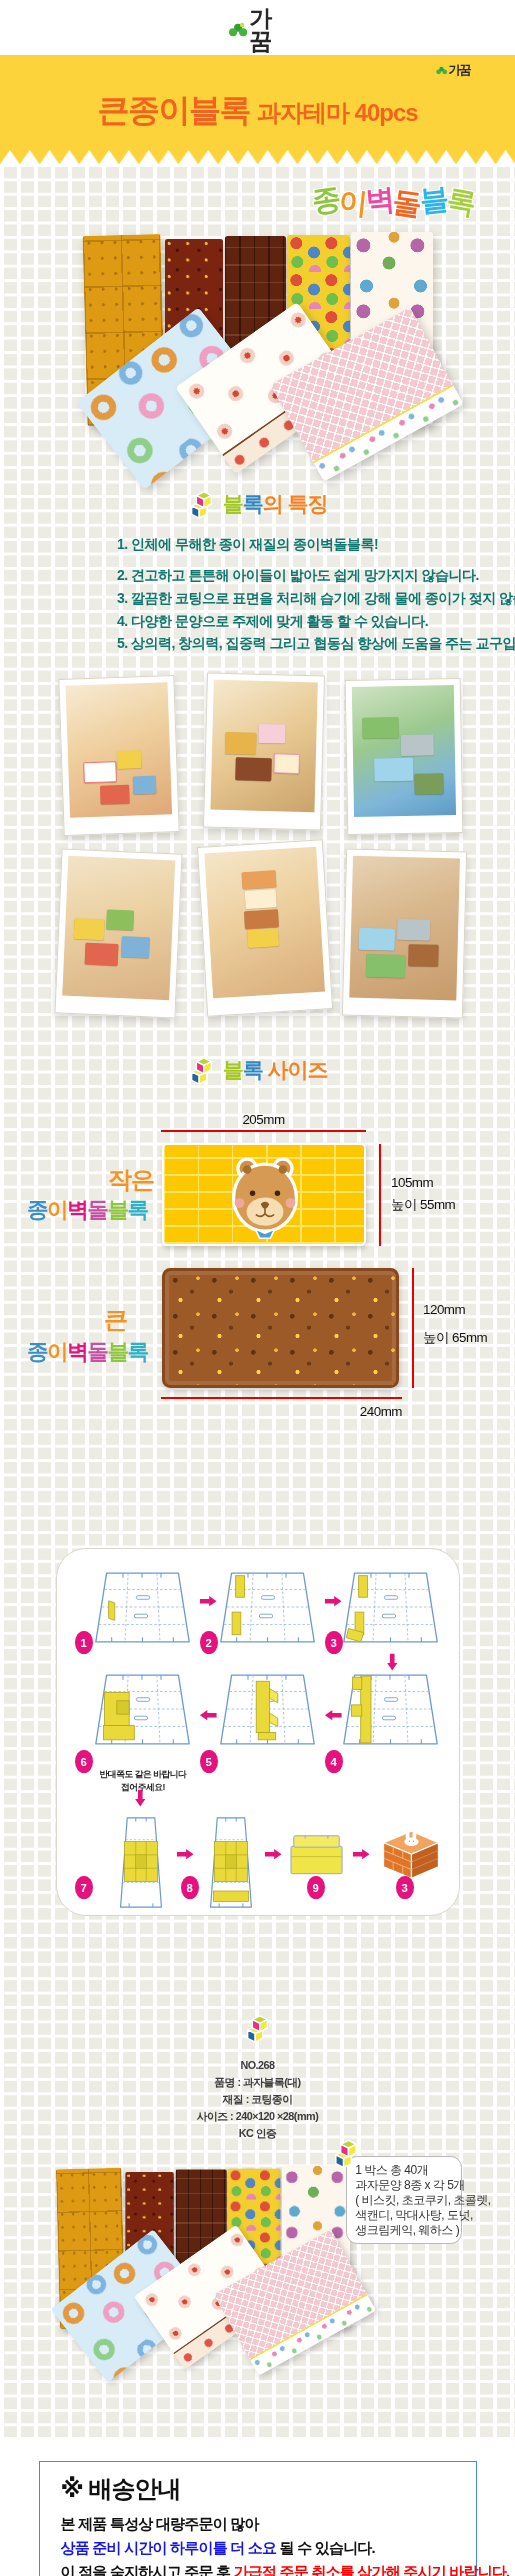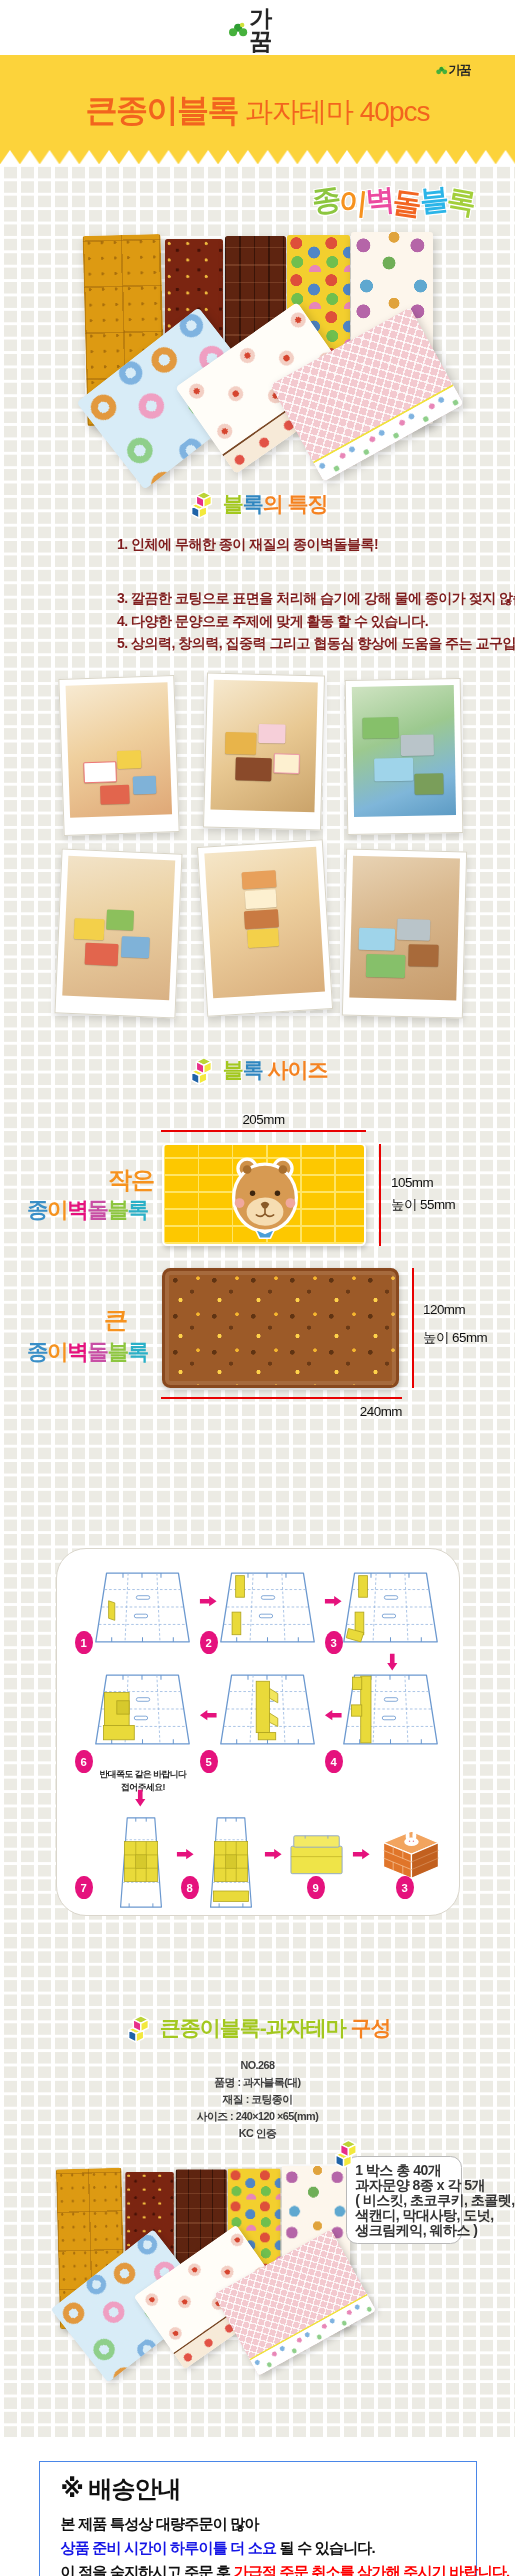--- a/index.html
+++ b/index.html
@@ -10,21 +10,21 @@
   .nw{white-space:nowrap}
 
   
   .logo{display:flex;flex-direction:row;align-items:center;line-height:1}
   .logo .brand-txt{font-weight:800;color:#262626;letter-spacing:-1.5px}
 
   
   #banner{left:0;top:55px;width:515px;height:109px;background:#fcd33b}
   #banner .title{position:absolute;left:0;top:34px;width:100%;text-align:center;color:#f2641e;white-space:nowrap}
   .title-main{font-size:32px;font-weight:800;letter-spacing:-1.5px}
-  .title-sub{font-size:28px;font-weight:400;letter-spacing:-1px;margin-left:7px}
+  .title-sub{font-size:24px;font-weight:700;letter-spacing:-1px;margin-left:7px}
   #banner .zigzag{position:absolute;left:0;bottom:0;width:515px;height:14.4px;display:block}
 
   
   .grid-bg{left:0;top:164px;width:515px;height:2273px;background-color:#ecebe4;
     background-image:linear-gradient(90deg,#ffffff 0 3.6px,transparent 3.6px),
                      linear-gradient(180deg,#ffffff 0 3.1px,transparent 3.1px);
     background-size:17px 14.4px}
 
   
   .hero-logo{left:312px;top:181px;width:170px;text-align:left}
@@ -89,21 +89,21 @@
       radial-gradient(circle at 29px 7.2px,#e886b7 2.6px,transparent 3.1px);
     background-size:34px 23px}
   .boxset2{transform:scale(.84);transform-origin:0 0}
 
   
   .sec-head{display:flex;align-items:center;justify-content:center;gap:6.2px;width:515px}
   .sec-head .ht{font-size:21px;font-weight:800;letter-spacing:-1px;white-space:nowrap}
   .cg{color:#a3c81f}.cb{color:#2f86c0}.co{color:#f58220}
 
   
-  .feat-item{left:117px;font-size:14px;font-weight:600;color:#7f1d1d;letter-spacing:-0.5px}
+  .feat-item{left:117px;font-size:14px;font-weight:600;color:#0f766e;letter-spacing:-0.5px}
 
   
   .photo{position:absolute;background:#fff;border:0.5px solid #d8d4c6;box-shadow:0 3.6px 7.2px rgba(0,0,0,.14);padding:6.2px 6.2px 17.5px}
   .ph{position:relative;width:100%;height:100%;overflow:hidden}
   .pb{position:absolute;border-radius:1.5px;box-shadow:0 0.5px 1px rgba(0,0,0,.25)}
 
   
   .dline{background:#e80000}
   .mm{font-size:13.4px;color:#111;letter-spacing:-0.5px}
   .size-label-top{font-size:24px;font-weight:800;color:#f6921e;letter-spacing:-1px}
@@ -127,21 +127,21 @@
   .stepnum{position:absolute;width:17.5px;height:23px;border-radius:50%;background:#e5127d;color:#fff;
     font-weight:800;font-size:11.3px;display:flex;align-items:center;justify-content:center}
   .fold-note{position:absolute;width:124px;text-align:center;font-size:8.8px;font-weight:800;color:#222;line-height:1.45;letter-spacing:-0.5px}
   .arrow-left{transform:scaleX(-1)}
   .arrow-down{transform:rotate(90deg)}
 
   
   .comp-line{width:515px;text-align:center;font-size:10.8px;font-weight:600;color:#3c3c3c;letter-spacing:-0.5px}
   .bubble{left:346px;top:2156px;width:116px;height:88px;background:#fff;border:1.5px solid #b9b9b9;border-radius:11.3px;
     padding:6.2px 0 0 8.2px;z-index:5}
-  .bubble div{font-size:14px;font-weight:700;color:#333;line-height:15px;letter-spacing:-0.5px;white-space:nowrap}
+  .bubble div{font-size:12px;font-weight:400;color:#333;line-height:15px;letter-spacing:-0.5px;white-space:nowrap}
 
   
   .ship-box{left:39px;top:2461px;width:438px;height:126px;background:#fff;border:1.5px solid #4a86e8}
   .ship-title{position:absolute;left:20.6px;top:11.3px;font-size:24px;font-weight:800;color:#111;letter-spacing:-1px}
   .ship-line{position:absolute;left:20.6px;font-size:15px;font-weight:700;color:#111;letter-spacing:-0.8px;white-space:nowrap}
   .t-blue{color:#1515e6}.t-red{color:#ff0000}
 </style>
 </head>
 <body>
 
@@ -308,20 +308,21 @@
   </div>
 
   <div class="abs sec-head" style="left:0;top:488px">
     <svg width="29" height="32" viewBox="0 0 62 66">
         <use href="#cubeicon"></use>
       </svg>
     <div class="ht"><span class="cg">블</span><span class="cb">록</span><span class="co">의</span><span class="co"> 특징</span></div>
   </div>
 
   <div class="abs feat-item nw" style="top:536px">1. 인체에 무해한 종이 재질의 종이벽돌블록!</div>
+  <div class="abs feat-item nw" style="top:567px">2. 견고하고 튼튼해 아이들이 밟아도 쉽게 망가지지 않습니다.</div>
   <div class="abs feat-item nw" style="top:590px">3. 깔끔한 코팅으로 표면을 처리해 습기에 강해 물에 종이가 젖지 않습니다.</div>
   <div class="abs feat-item nw" style="top:613px">4. 다양한 문양으로 주제에 맞게 활동 할 수 있습니다.</div>
   <div class="abs feat-item nw" style="top:635px">5. 상의력, 창의력, 집중력 그리고 협동심 향상에 도움을 주는 교구입니다.</div>
 
   <div class="photo" style="left:61px;top:677px;width:116px;height:157px;transform:rotate(-2deg)">
     <div class="ph" style="background:linear-gradient(160deg,#f7ead2,#efcf9d 45%,#dfa877)">
       <span class="pb" style="left:14.4px;top:77px;width:33px;height:20.6px;background:#fff;border:1px solid #e77"></span>
       <span class="pb" style="left:49px;top:67px;width:24px;height:17.5px;background:#f3d04a"></span>
       <span class="pb" style="left:31px;top:101px;width:29px;height:18.5px;background:#e2654d"></span>
       <span class="pb" style="left:64px;top:93px;width:23px;height:17.5px;background:#7fb2d8"></span>
@@ -483,27 +484,26 @@
     </svg>
   <div class="stepnum" style="left:75px;top:1876px">7</div>
   <div class="stepnum" style="left:181px;top:1876px">8</div>
   <div class="stepnum" style="left:307px;top:1876px">9</div>
   <div class="stepnum" style="left:396px;top:1876px">3</div>
 
   <div class="abs sec-head" style="left:0;top:2012px">
     <svg width="29" height="32" viewBox="0 0 62 66">
         <use href="#cubeicon"></use>
       </svg>
-    <div class="ht"><span class="cg">큰종이블록-과자테마</span><span class="co"> 구성</span></div>
   </div>
 
   <div class="abs comp-line" style="top:2059px">NO.268</div>
   <div class="abs comp-line" style="top:2093px">재질 : 코팅종이</div>
   <div class="abs comp-line" style="top:2076px">품명 : 과자블록(대)</div>
-  <div class="abs comp-line" style="top:2110px">사이즈 : 240×120 ×65(mm)</div>
+  <div class="abs comp-line" style="top:2110px">사이즈 : 240×120 ×28(mm)</div>
   <div class="abs comp-line" style="top:2127px">KC 인증</div>
 
   <svg class="abs" style="left:331px;top:2137px;z-index:6" width="30" height="32" viewBox="0 0 62 66">
       <use href="#cubeicon"></use>
     </svg>
   <div class="abs bubble">
     <div>1 박스 총 40개</div>
     <div>과자문양 8종 x 각 5개</div>
     <div>( 비스킷, 초코쿠키, 초콜렛,</div>
     <div>색캔디, 막대사탕, 도넛,</div>

